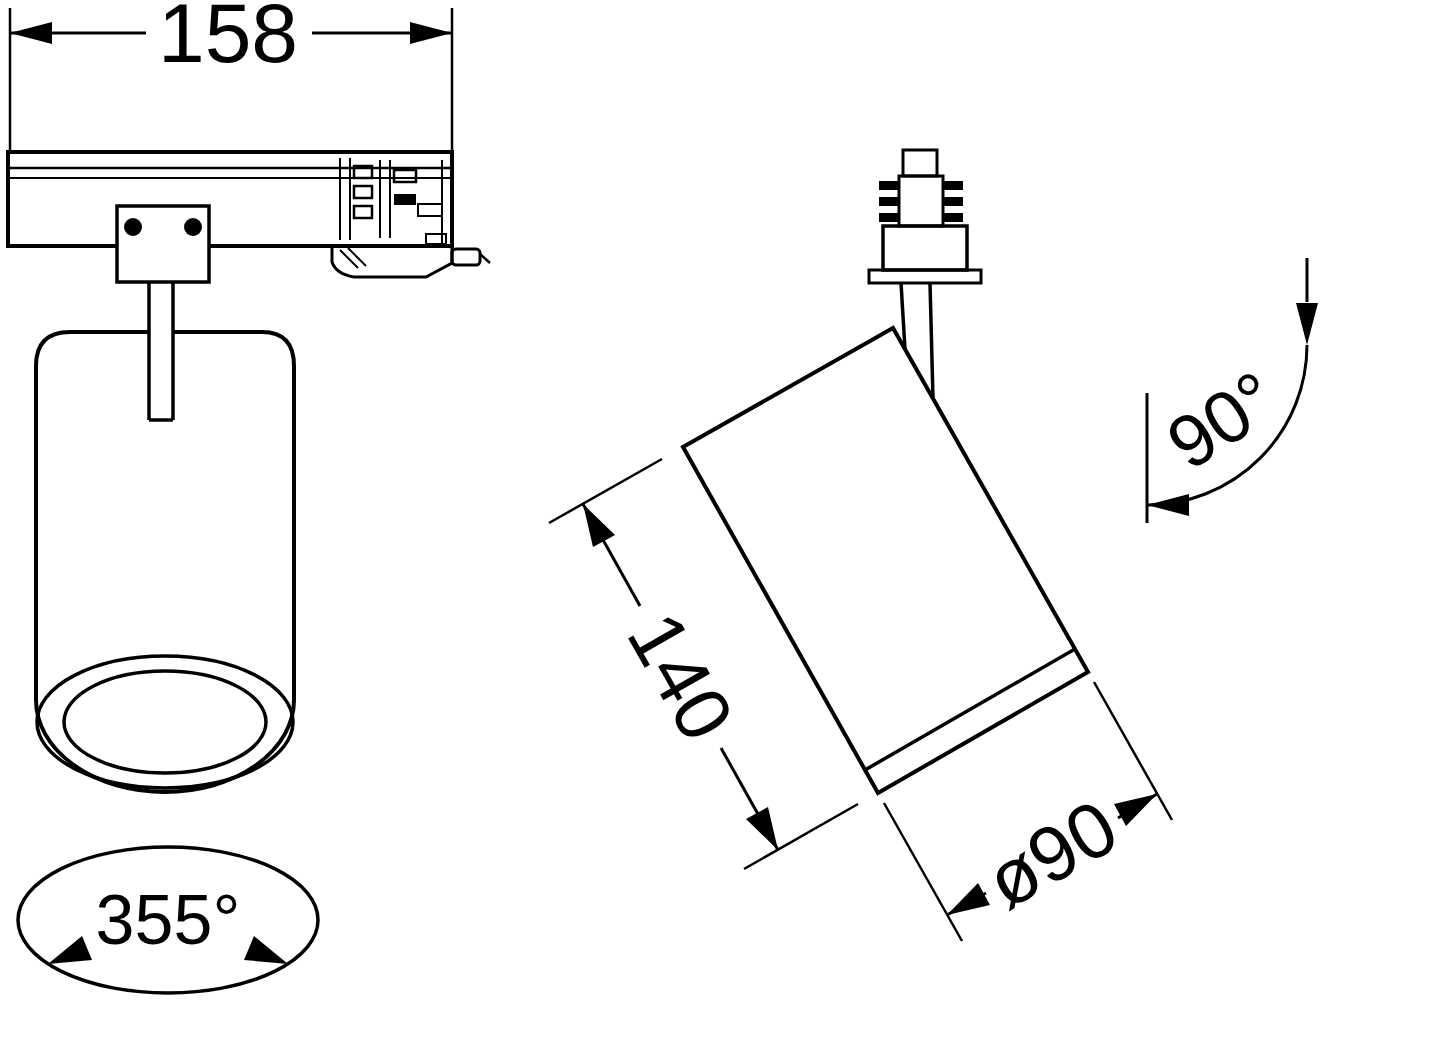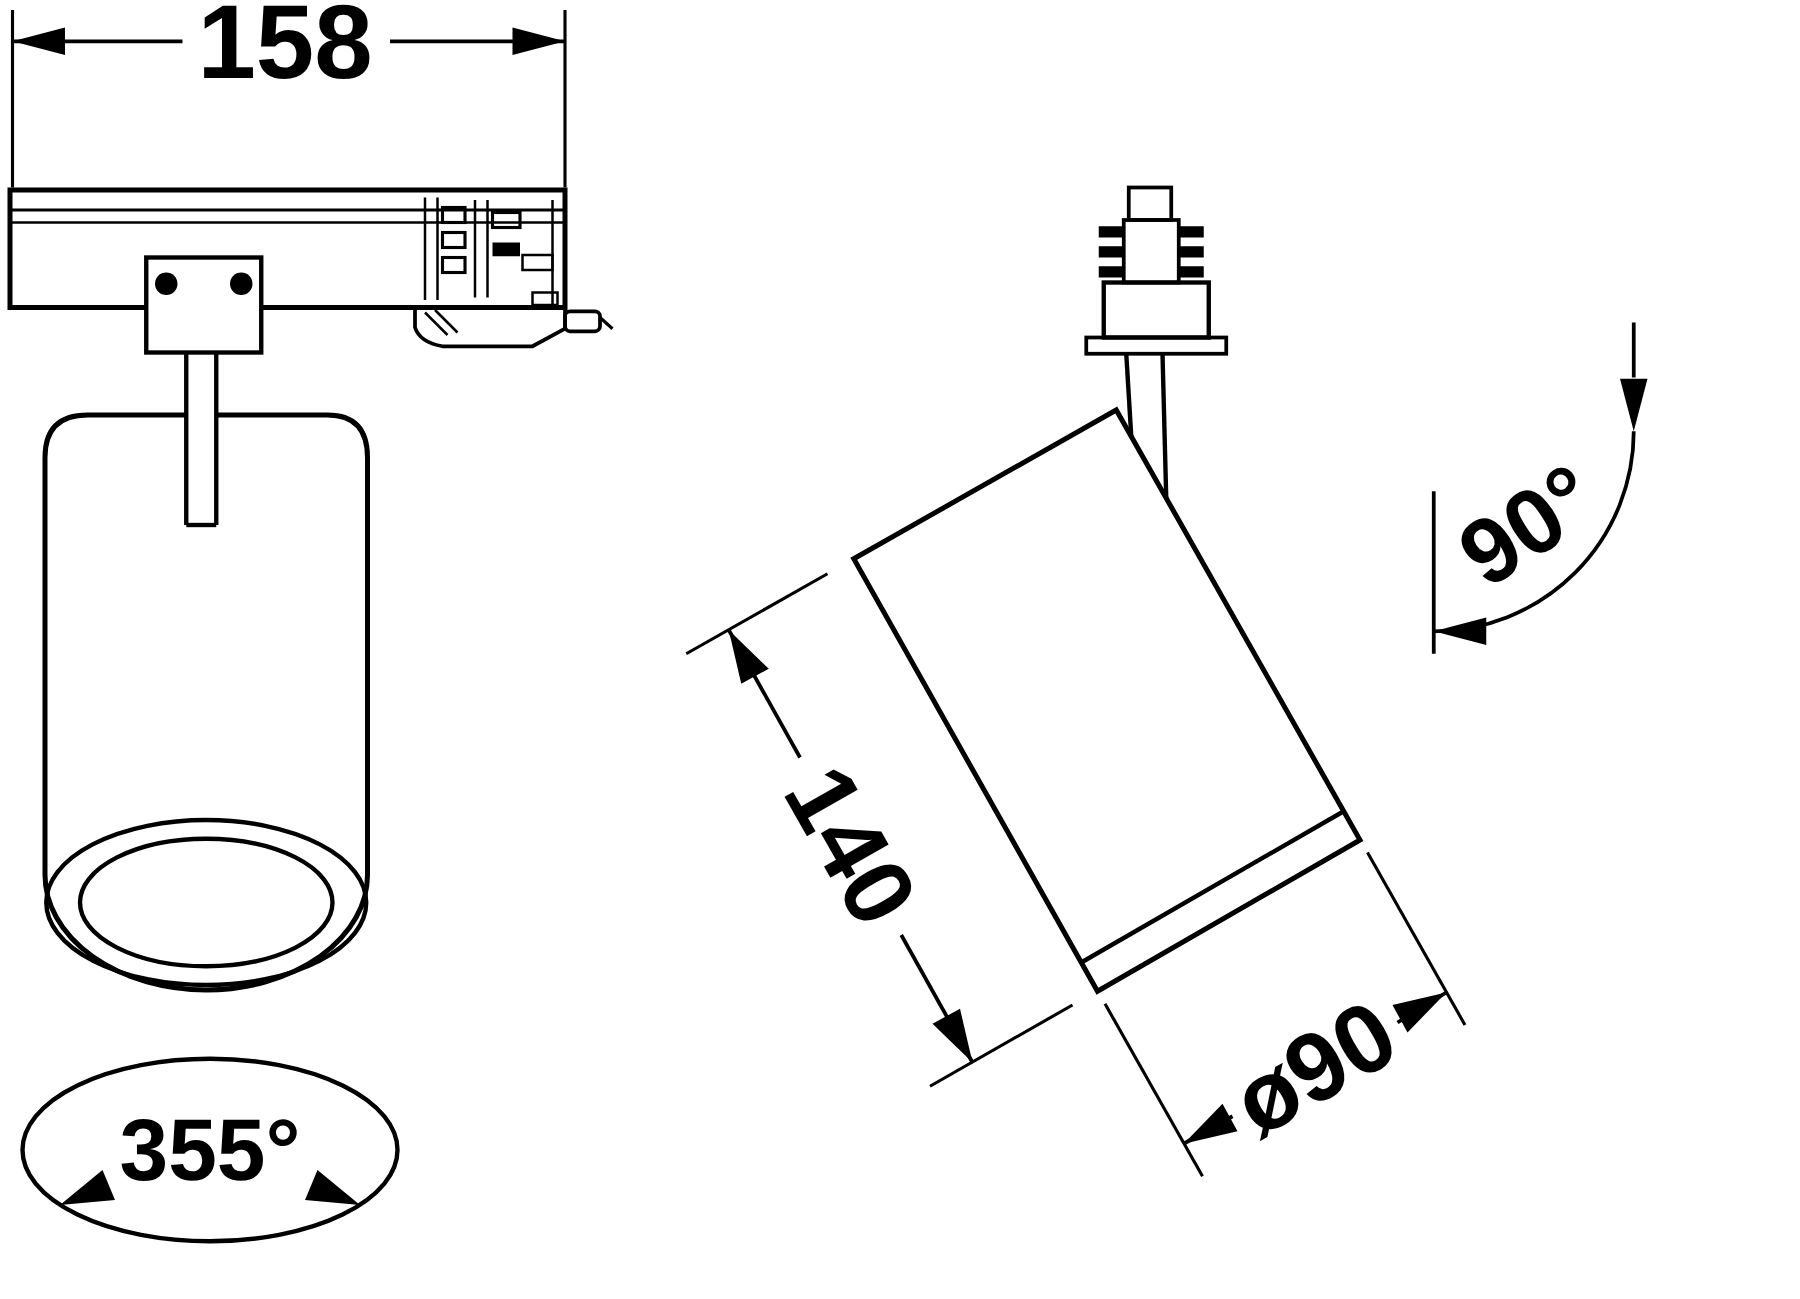--- a/index.html
+++ b/index.html
@@ -9,21 +9,20 @@
   html,body{margin:0;padding:0;}
   body{
     background:var(--color-background,#fff);
     font-family:"Liberation Sans","DejaVu Sans",sans-serif;
   }
   .stage{
     position:relative;
     width:1440px;height:1039px;
     background:var(--color-background,#fff);
     overflow:hidden;
-    font-weight:bold;
   }
   svg{display:block;}
   .ln{stroke:var(--color-line,#000);fill:none;stroke-linejoin:miter;stroke-linecap:butt;}
   .w4{stroke-width:4;}
   .w35{stroke-width:3.5;}
   .w3{stroke-width:3;}
   .w25{stroke-width:2.5;}
   .w2{stroke-width:2;}
   .fw{fill:#ffffff;}
   .ar{fill:var(--color-line,#000);stroke:none;}

